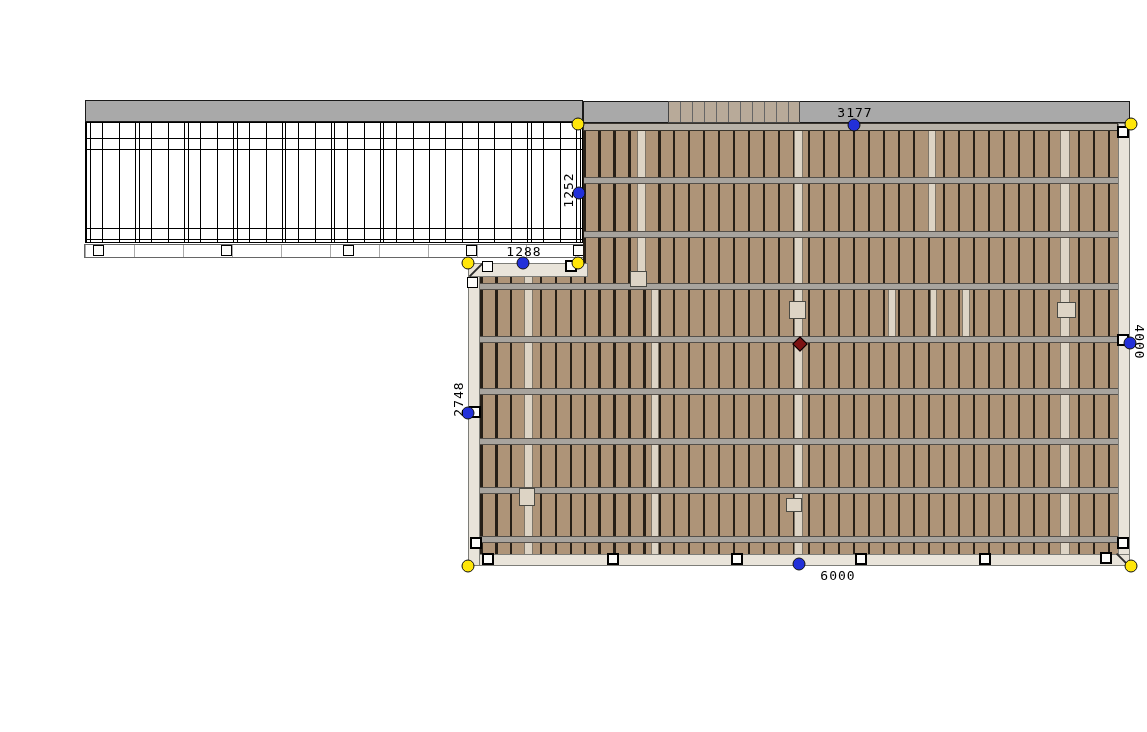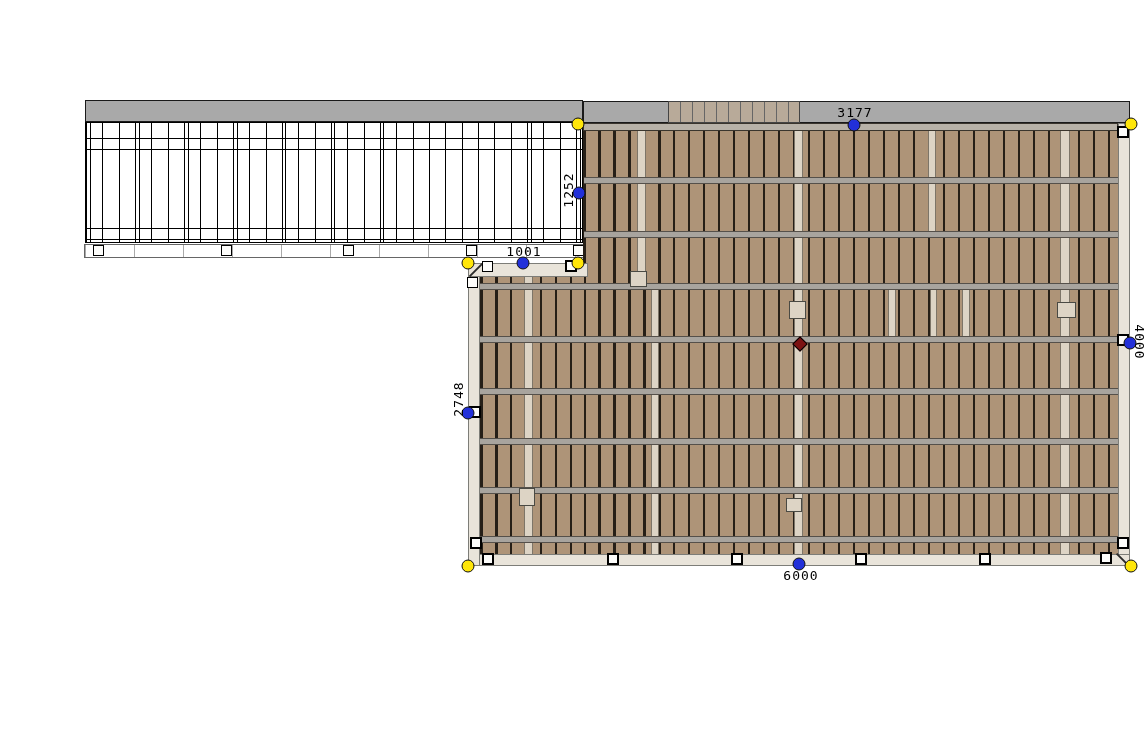--- a/index.html
+++ b/index.html
@@ -190,17 +190,17 @@
   <div class="abs handle midpoint" style="left:579px;top:193px"></div>
   <div class="abs handle midpoint" style="left:523px;top:263px"></div>
   <div class="abs handle midpoint" style="left:468px;top:413px"></div>
   <div class="abs handle midpoint" style="left:1130px;top:343px"></div>
   <div class="abs handle midpoint" style="left:799px;top:564px"></div>
 
   <div class="abs center-diamond" style="left:800px;top:344px"></div>
 
   <div class="abs dim" style="left:855px;top:112px">3177</div>
   <div class="abs dim rot-ccw" style="left:568px;top:190px">1252</div>
-  <div class="abs dim" style="left:524px;top:251px">1001</div>
+  <div class="abs dim" style="left:524px;top:251px">1288</div>
   <div class="abs dim rot-ccw" style="left:458px;top:399px">2748</div>
   <div class="abs dim rot-cw" style="left:1139px;top:342px">4000</div>
-  <div class="abs dim" style="left:801px;top:575px">6000</div>
+  <div class="abs dim" style="left:838px;top:575px">6000</div>
 </div>
 
 </body></html>

